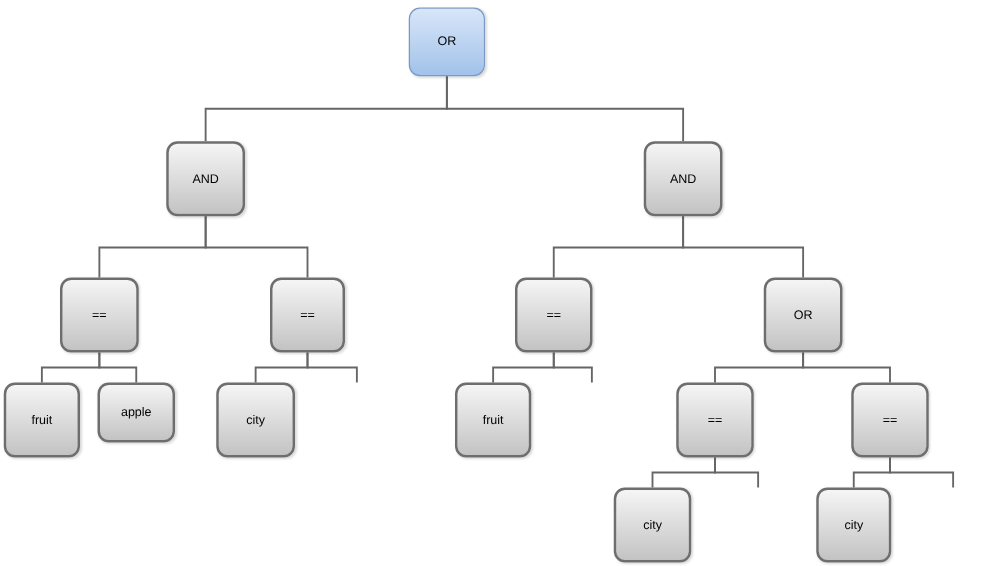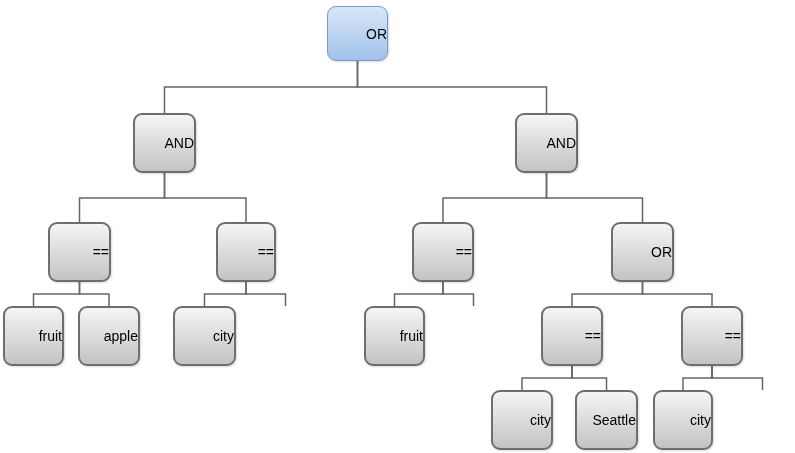--- a/index.html
+++ b/index.html
@@ -25,23 +25,23 @@
     left: 0;
     top: 0;
     width: 100%;
     height: 100%;
   }
   .node {
     position: absolute;
     box-sizing: border-box;
     display: flex;
     align-items: center;
-    justify-content: flex-end;
+    justify-content: center;
     border-radius: 9px;
-    font-size: 14px;
+    font-size: 10px;
     color: var(--text, #000000);
     background: linear-gradient(var(--gray-top, #f5f5f5), var(--gray-bottom, #c3c3c3));
     border: 2px solid var(--gray-border, #6e6e6e);
     box-shadow: 1px 1px 2px rgba(0,0,0,0.15);
     white-space: nowrap;
   }
   .node.blue {
     background: linear-gradient(var(--blue-top, #d8e6f8), var(--blue-bottom, #a2c2ea));
     border: 1.5px solid var(--blue-border, #7a99c4);
   }
@@ -91,38 +91,35 @@
       </div>
       <div class="node" style="left: 412px; top: 222px; width: 62px; height: 60px;">
         <span class="node-label">==</span>
       </div>
       <div class="node" style="left: 611px; top: 222px; width: 63px; height: 60px;">
         <span class="node-label">OR</span>
       </div>
       <div class="node" style="left: 3px; top: 306px; width: 61px; height: 60px;">
         <span class="node-label">fruit</span>
       </div>
-      <div class="node" style="left: 78px; top: 306px; width: 62px; height: 60px;">
+      <div class="node" style="left: 78px; top: 306px; width: 62px; height: 48px;">
         <span class="node-label">apple</span>
       </div>
       <div class="node" style="left: 173px; top: 306px; width: 63px; height: 60px;">
         <span class="node-label">city</span>
       </div>
       <div class="node" style="left: 364px; top: 306px; width: 61px; height: 60px;">
         <span class="node-label">fruit</span>
       </div>
       <div class="node" style="left: 541px; top: 306px; width: 62px; height: 60px;">
         <span class="node-label">==</span>
       </div>
       <div class="node" style="left: 681px; top: 306px; width: 62px; height: 60px;">
         <span class="node-label">==</span>
       </div>
       <div class="node" style="left: 491px; top: 390px; width: 62px; height: 60px;">
         <span class="node-label">city</span>
       </div>
-      <div class="node" style="left: 575px; top: 390px; width: 63px; height: 60px;">
-        <span class="node-label">Seattle</span>
-      </div>
       <div class="node" style="left: 653px; top: 390px; width: 60px; height: 60px;">
         <span class="node-label">city</span>
       </div>
     </div>
 </div>
 
 </body></html>

